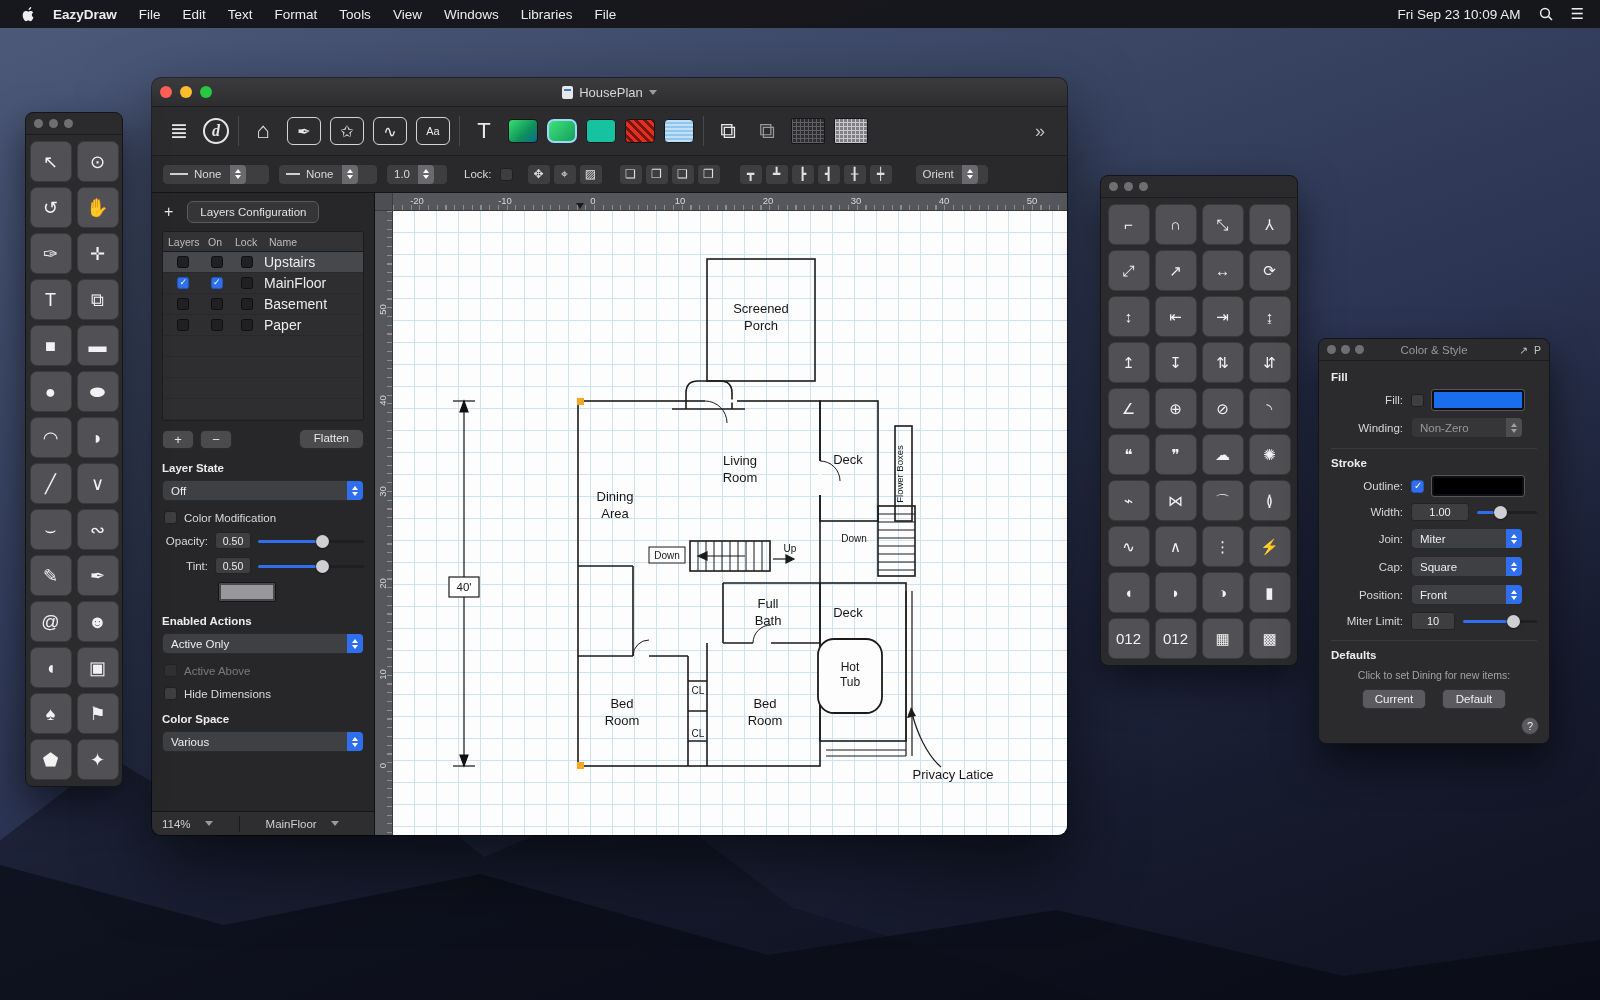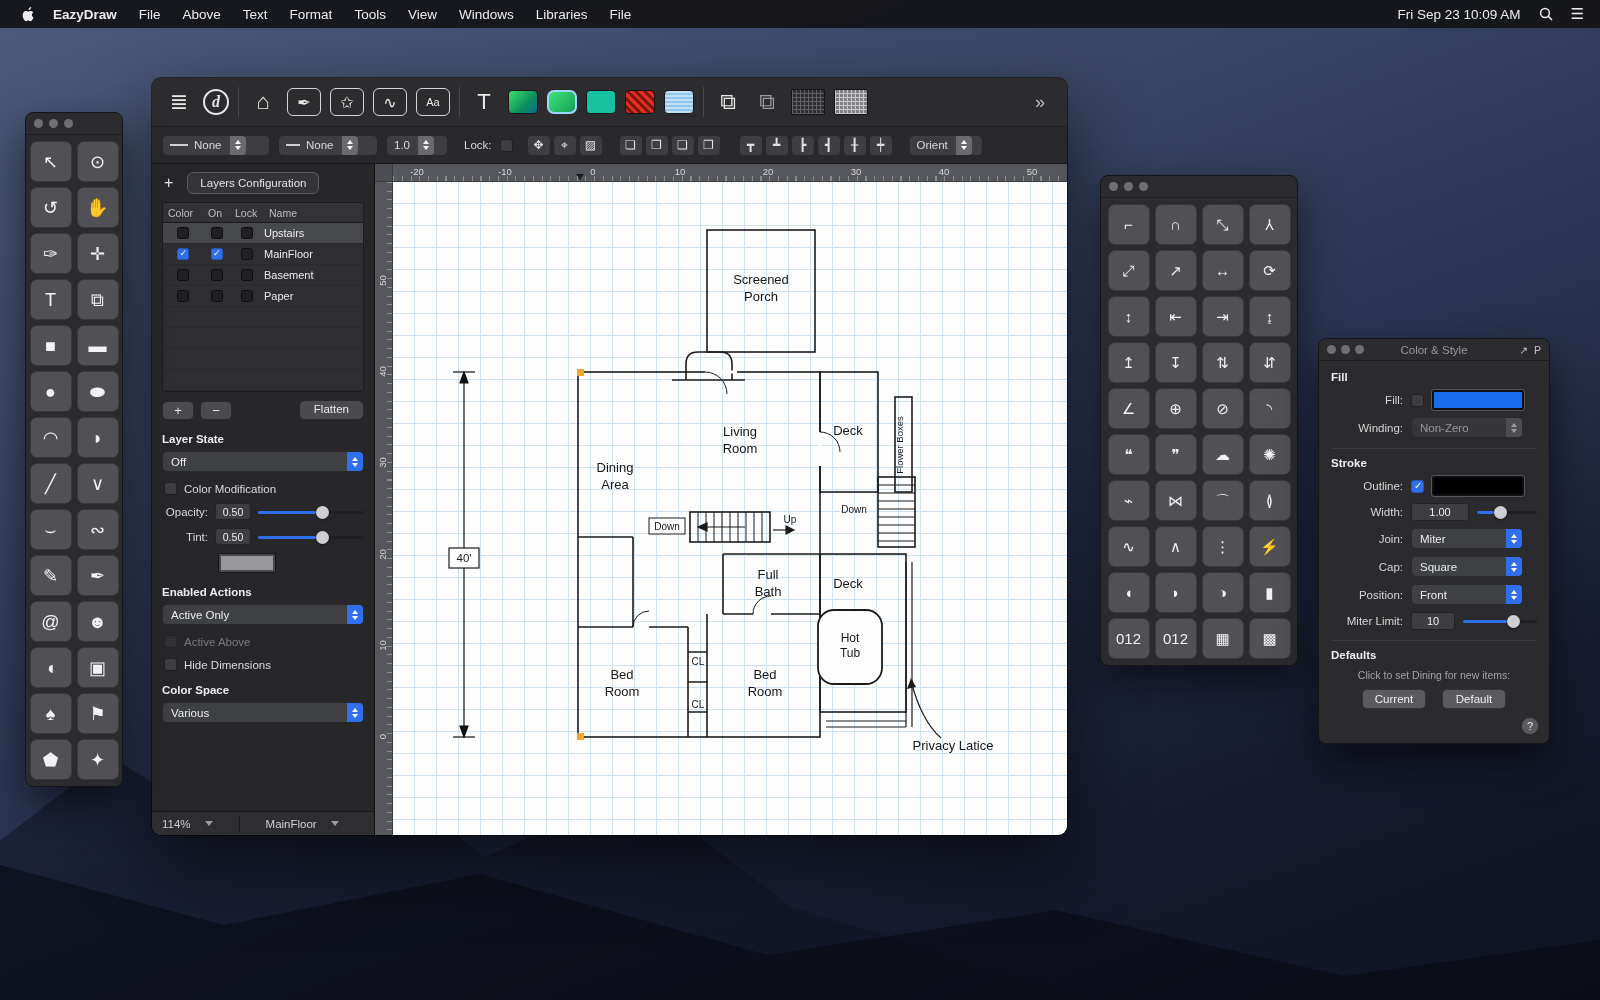--- a/index.html
+++ b/index.html
@@ -94,21 +94,21 @@
   .plus-glyph{color:#e6e6e8;font-size:16px;background:none;border:none;padding:0 2px;}
   .pill{height:22px;border:1px solid #5b5b5e;border-radius:6px;background:#353538;color:#e2e2e4;
     font-size:11.5px;padding:0 12px;}
   .ltable{background:#2e2e31;border:1px solid #1c1c1e;border-radius:3px;overflow:hidden;}
   .lhead-row{display:grid;grid-template-columns:40px 27px 34px 1fr;align-items:center;height:20px;
     color:#bdbdbf;font-size:10.5px;background:#333336;border-bottom:1px solid #1c1c1e;}
   .lhead{padding-left:5px;}
   .lrow{display:grid;grid-template-columns:40px 27px 34px 1fr;align-items:center;height:21px;
     background:#2e2e31;border-bottom:1px solid #29292c;}
   .lrow.selected{background:#47484c;}
-  .lname{color:#ececee;font-size:11px;}
+  .lname{color:#ececee;font-size:14px;}
   .ck{width:12px;height:12px;margin:auto;background:#202023;border:1px solid #0f0f11;border-radius:2.5px;position:relative;}
   .ck.checked{background:#2f6fed;border-color:#2456b8;}
   .ck.checked::after{content:"✓";position:absolute;color:#fff;font-size:9px;left:1.5px;top:-1px;}
   .lrow-empty{height:21px;border-bottom:1px solid #29292c;background:#2e2e31;}
   .table-actions{display:flex;align-items:center;gap:6px;margin:8px 0 2px;}
   .sq-btn{width:32px;height:19px;background:#4b4b4e;border:1px solid #2a2a2c;border-radius:5px;
     color:#e8e8ea;font-size:13px;line-height:1;padding:0;}
   .flatten{margin-left:auto;width:auto;padding:0 14px;font-size:11.5px;height:20px;border-radius:6px;}
   .section-label{margin:13px 0 6px;color:#ececee;font-weight:600;}
   .dropdown{display:flex;align-items:center;height:21px;background:#3f4043;border:1px solid #2a2a2c;
@@ -192,21 +192,21 @@
   <div class="mountain2"></div>
 
   <div class="menubar">
     <span class="apple-wrap">
       <svg width="14" height="16" viewBox="0 0 14 17">
           <path fill="#ededef" d="M9.4 2.2c.5-.6 1.4-1.1 2.1-1.1.1.8-.2 1.6-.7 2.2-.5.6-1.3 1.1-2.1 1-.1-.8.2-1.5.7-2.1zM12.9 14.3c-.6.9-1.3 1.8-2.3 1.8-.9 0-1.2-.6-2.3-.6-1.1 0-1.4.6-2.3.6-1 0-1.7-.9-2.3-1.8C2.4 12.4 1.9 9 3.2 7c.6-1 1.7-1.6 2.7-1.6 1 0 1.9.7 2.5.7.6 0 1.6-.8 2.7-.7.5 0 1.7.2 2.5 1.4-2.1 1.3-1.8 4.2.3 5.1-.3.9-.7 1.7-1 2.4z"></path>
         </svg>
     </span>
     <span class="app-name">EazyDraw</span>
     <span class="menu-item">File</span>
-      <span class="menu-item">Above</span>
+      <span class="menu-item">Edit</span>
       <span class="menu-item">Text</span>
       <span class="menu-item">Format</span>
       <span class="menu-item">Tools</span>
       <span class="menu-item">View</span>
       <span class="menu-item">Windows</span>
       <span class="menu-item">Libraries</span>
       <span class="menu-item">File</span>
     <span class="mb-right">
       <span>Fri Sep 23  10:09 AM</span>
       <span class="mb-icon">
@@ -437,20 +437,30 @@
         <button class="tool" style="font-size:15px">
           <span class="tg">▦</span>
         </button>
         <button class="tool" style="font-size:15px">
           <span class="tg">▩</span>
         </button>
     </div>
   </div>
 
   <div class="window">
+    <div class="titlebar">
+      <button class="tl red"></button>
+      <button class="tl yellow"></button>
+      <button class="tl green"></button>
+      <span class="title-center">
+        <span class="doc-icon"></span>
+        <span>HousePlan</span>
+        <span class="chev-down"></span>
+      </span>
+    </div>
 
     <div class="toolbar">
       <button class="tb-icon">≣</button>
       <button class="logo-circle">d</button>
       <span class="tb-sep"></span>
       <button class="tb-icon">⌂</button>
       <button class="tb-icon tb-box">✒</button>
       <button class="tb-icon tb-box">✩</button>
       <button class="tb-icon tb-box">∿</button>
       <button class="tb-icon tb-box" style="font-size:11px">Aa</button>
@@ -507,40 +517,40 @@
           <button class="fmt-mini">❒</button>
       </span>
       <span class="fmt-group" style="margin-left:10px">
         <button class="fmt-mini">┳</button>
           <button class="fmt-mini">┻</button>
           <button class="fmt-mini">┣</button>
           <button class="fmt-mini">┫</button>
           <button class="fmt-mini">╂</button>
           <button class="fmt-mini">┿</button>
       </span>
-      <span class="fmt-select" style="width:74px;margin-left:8px">
+      <span class="fmt-select" style="width:74px;margin-left:14px">
         <span>Orient</span>
         <span class="stepper-cap">
             <i class="up"></i>
             <i class="down"></i>
           </span>
       </span>
     </div>
 
     <div class="win-body">
 
       <div class="sidebar">
         <div class="sb-scroll">
           <div class="layers-head">
             <button class="plus-glyph">+</button>
             <button class="pill">Layers Configuration</button>
           </div>
           <div class="ltable">
             <div class="lhead-row">
-              <span class="lhead">Color</span>
+              <span class="lhead">Layers</span>
                 <span class="lhead">On</span>
                 <span class="lhead">Lock</span>
                 <span class="lhead">Name</span>
             </div>
             <div class="lrow selected">
                 <span class="ck"></span>
                 <span class="ck"></span>
                 <span class="ck"></span>
                 <span class="lname">Upstairs</span>
               </div>

